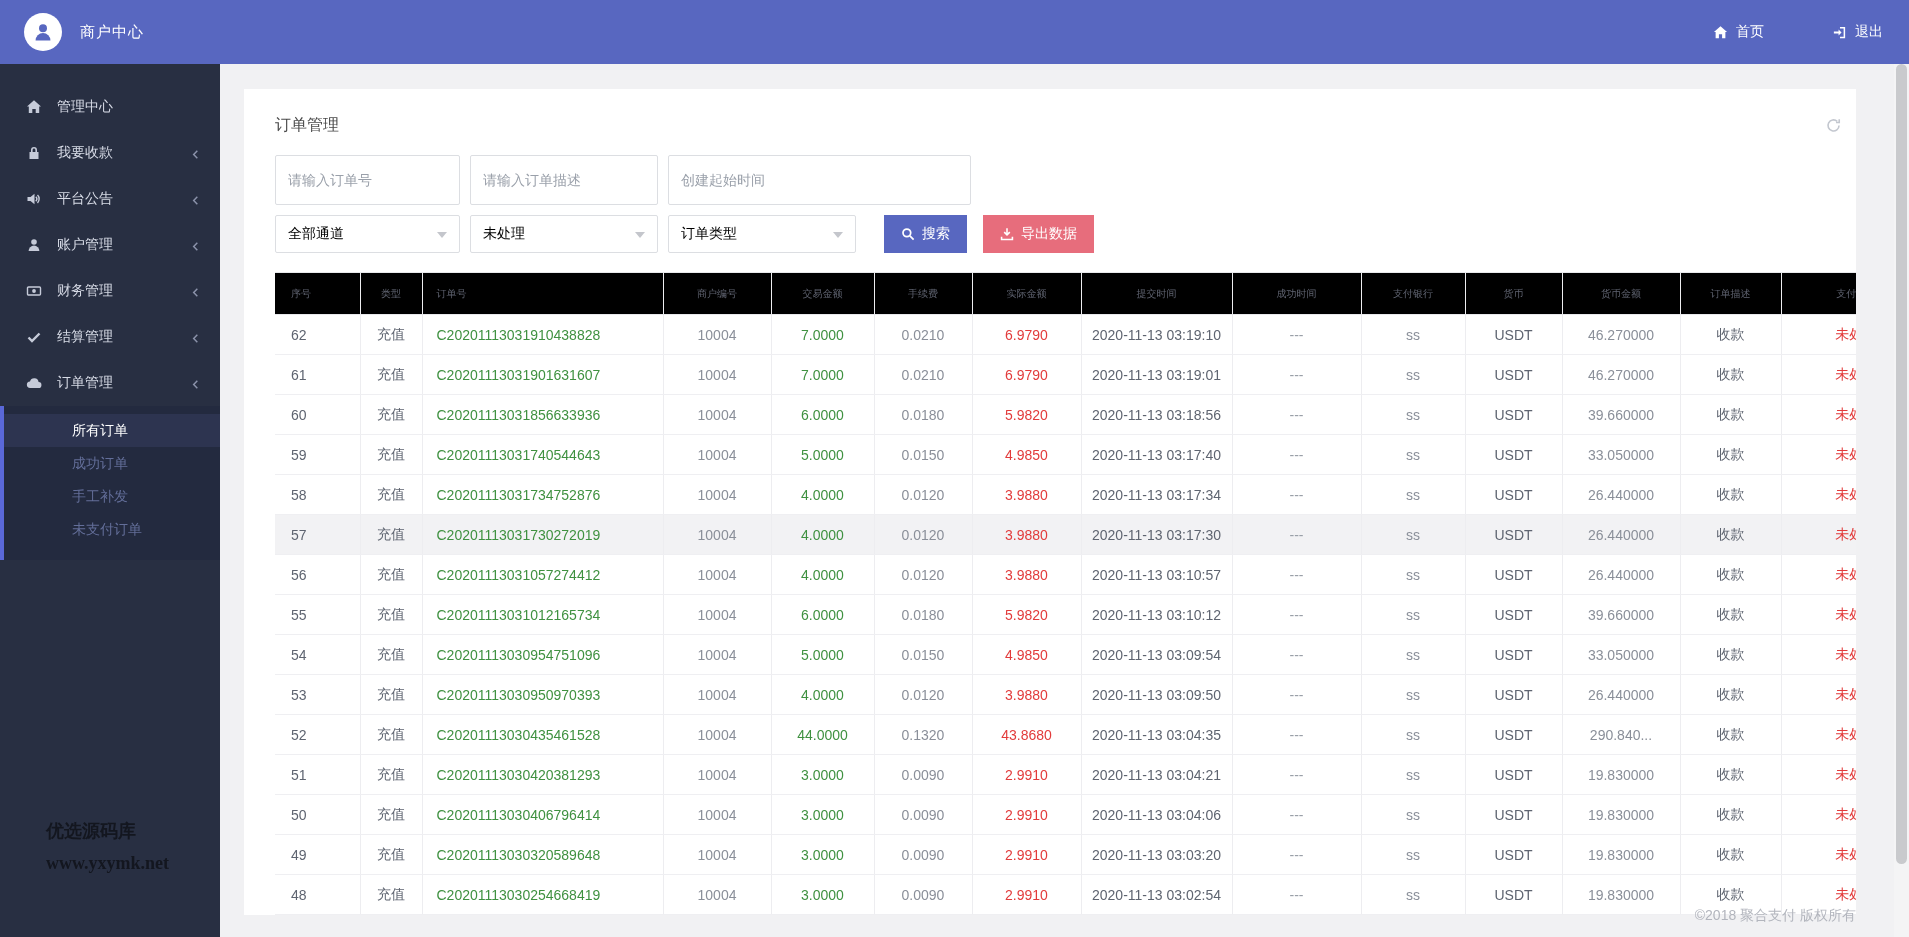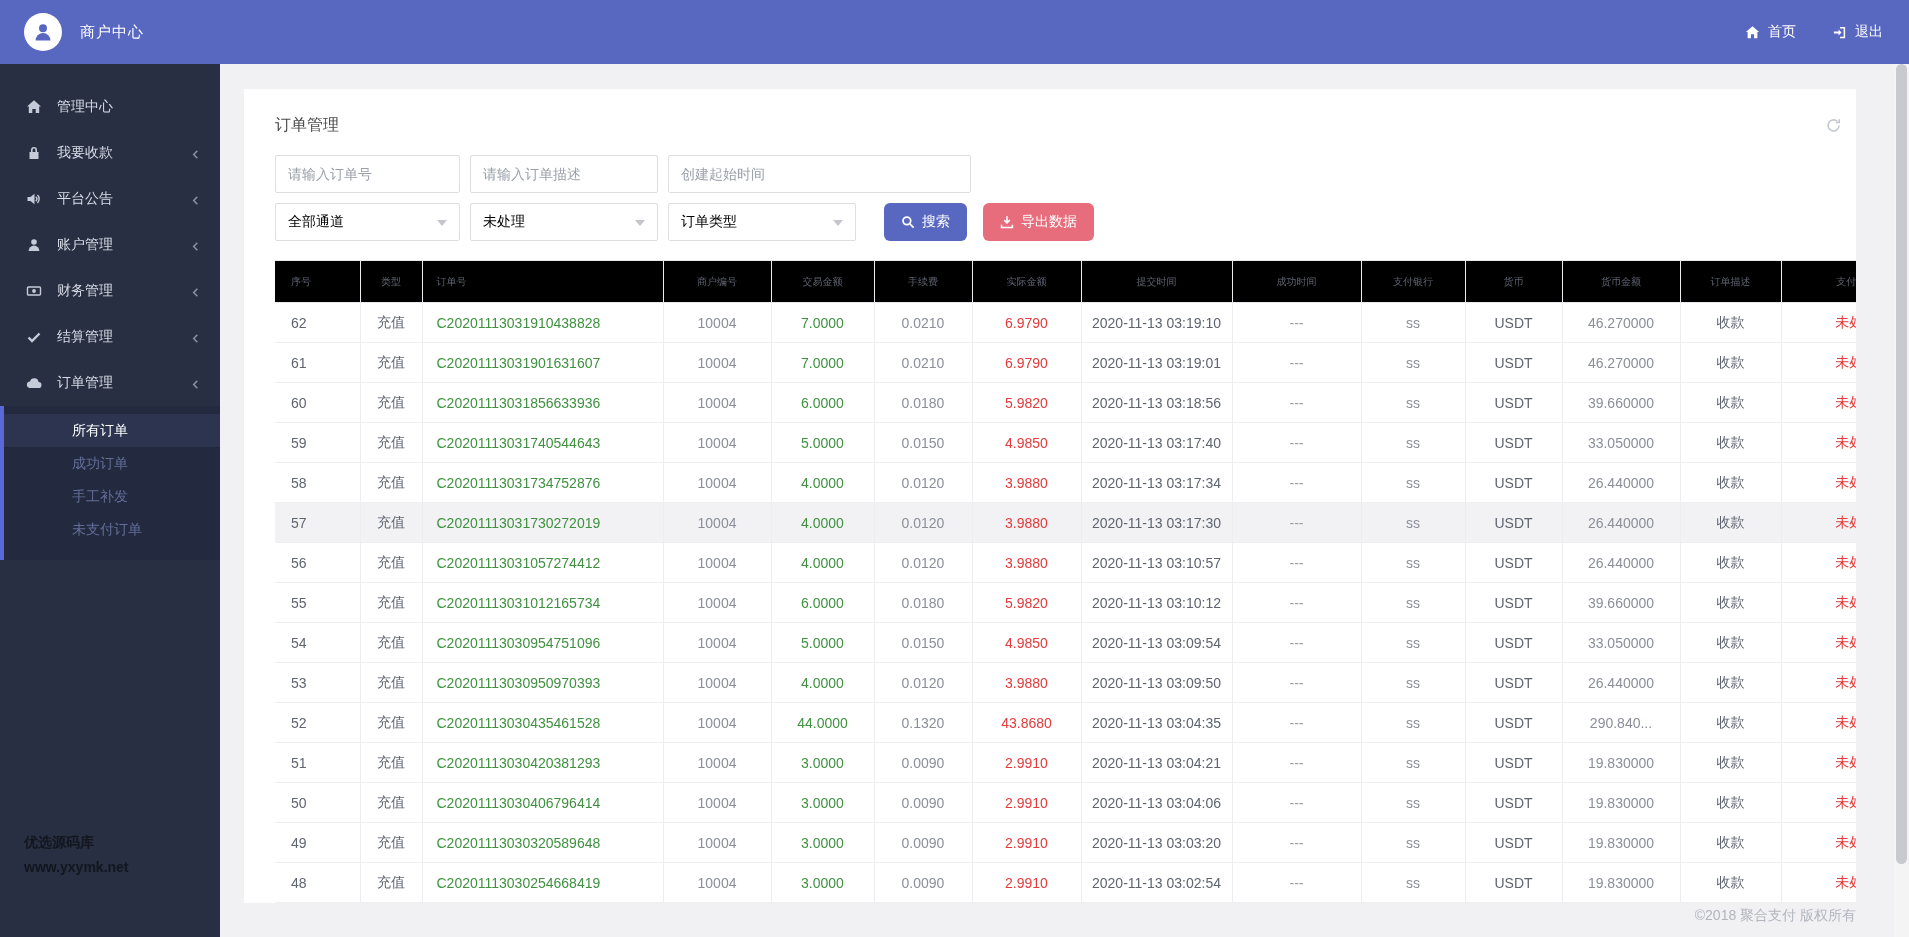--- a/index.html
+++ b/index.html
@@ -9,55 +9,55 @@
   *{box-sizing:border-box;margin:0;padding:0;}
   html,body{width:1909px;height:937px;overflow:hidden;}
   body{font-family:"Liberation Sans","DejaVu Sans",sans-serif;background:#f1f1f3;position:relative;font-size:14px;}
 
   
   .topbar{position:absolute;top:0;left:0;width:1909px;height:64px;background:var(--accent);
     display:flex;align-items:center;justify-content:space-between;padding:0 26px 0 24px;z-index:30;}
   .brand{display:flex;align-items:center;gap:18px;}
   .logo-circle{width:38px;height:38px;border-radius:50%;background:#fff;display:flex;align-items:center;justify-content:center;}
   .brand-name{color:#fff;font-size:15px;letter-spacing:1px;}
-  .top-nav{display:flex;align-items:center;gap:36px;}
+  .top-nav{display:flex;align-items:center;gap:68px;}
   .top-nav-item{display:flex;align-items:center;gap:8px;color:#fff;font-size:14px;cursor:pointer;}
   .top-nav-item svg{display:block;}
 
   
   .sidebar{position:absolute;top:64px;left:0;bottom:0;width:220px;background:var(--sidebar);z-index:20;padding-top:20px;}
   .nav-item{height:46px;display:flex;align-items:center;padding:0 18px 0 26px;color:#d7dbe6;cursor:pointer;}
   .nav-item .nav-ico{width:17px;height:17px;margin-right:14px;color:#c6cbd9;flex:0 0 auto;}
   .nav-item .nav-label{flex:1;font-size:14px;}
   .nav-caret{color:#8b92aa;width:12px;height:12px;flex:0 0 auto;}
   .submenu{background:var(--submenu);border-left:4px solid #5a68d8;padding:8px 0 14px 0;}
   .submenu-item{height:33px;display:flex;align-items:center;padding-left:68px;font-size:14px;color:#636e99;cursor:pointer;}
   .submenu-item.active{color:#ffffff;background:#2d3450;}
-  .watermark{position:absolute;left:24px;bottom:58px;color:#13161f;font-weight:bold;font-size:14px;line-height:1.75;}
+  .watermark{position:absolute;left:46px;bottom:58px;color:#13161f;font-weight:bold;font-size:18px;line-height:1.75;font-family:Liberation Serif, serif;}
 
   
   .main{position:absolute;top:64px;left:220px;right:0;bottom:0;background:#f1f1f3;}
   .panel{position:absolute;top:25px;left:24px;width:1612px;background:#ffffff;padding-bottom:0;}
   .panel-head{display:flex;align-items:flex-start;justify-content:space-between;padding:26px 14px 0 31px;}
   .panel-title{font-size:16px;color:#4a4a4a;}
   .refresh-btn{color:#c3c7cf;cursor:pointer;margin-top:2px;}
 
   
   .filters{padding:18px 0 0 31px;}
   .frow{display:flex;align-items:center;}
   .frow + .frow{margin-top:10px;}
-  .f-input{height:38px;border:1px solid #dcdee2;border-radius:2px;background:#fff;padding:0 12px;font-size:14px;color:#555;
+  .f-input{height:50px;border:1px solid #dcdee2;border-radius:2px;background:#fff;padding:0 12px;font-size:14px;color:#555;
     font-family:"Liberation Sans","DejaVu Sans",sans-serif;margin-right:10px;}
   .f-input::placeholder{color:#9aa0aa;}
   .w185{width:185px;} .w188{width:188px;} .w303{width:303px;} .w298{width:298px;}
   .f-select{position:relative;height:38px;border:1px solid #dcdee2;border-radius:2px;background:#fff;margin-right:10px;
     display:flex;align-items:center;padding:0 28px 0 12px;color:#000000;cursor:pointer;}
   .f-select .caret{position:absolute;right:12px;top:16px;width:0;height:0;border-left:5px solid transparent;
     border-right:5px solid transparent;border-top:6px solid #c4c6cc;}
-  .btn{height:38px;border:none;border-radius:6px;color:#fff;font-size:14px;display:inline-flex;align-items:center;
+  .btn{height:38px;border:none;border-radius:0;color:#fff;font-size:14px;display:inline-flex;align-items:center;
     gap:7px;padding:0 17px;cursor:pointer;font-family:"Liberation Sans","DejaVu Sans",sans-serif;}
   .btn-search{background:var(--accent);margin-left:18px;}
   .btn-export{background:var(--export);margin-left:16px;}
 
   
   .table-wrap{margin:19px 0 0 31px;width:1581px;overflow:hidden;}
   table{border-collapse:collapse;table-layout:fixed;width:1656px;}
   th{height:42px;background:#000000;border-top:1px solid #e8e9ec;border-bottom:1px solid #e8e9ec;
      font-weight:normal;font-size:10px;color:#5f6370;}
   td{height:40px;font-size:14px;color:#5e6470;border-bottom:1px solid #efeff2;background:#fff;}

